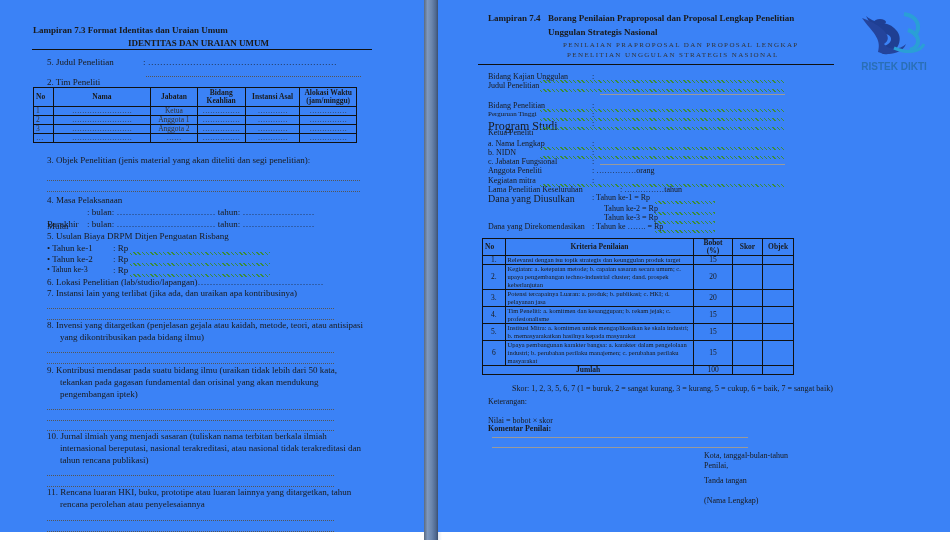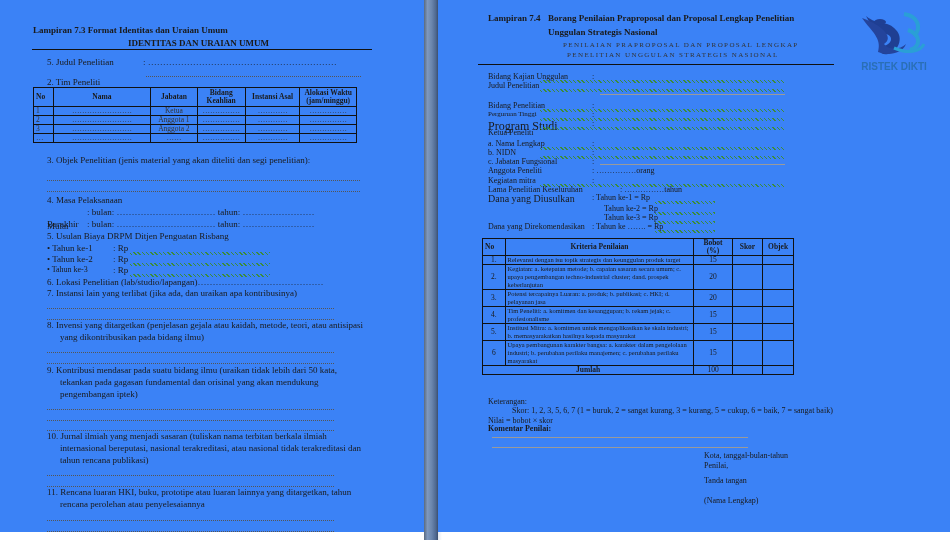--- a/index.html
+++ b/index.html
@@ -275,21 +275,21 @@
     <tr>
       <td colspan="2" class="c bold">Jumlah</td>
       <td class="c">100</td>
       <td></td>
       <td></td>
     </tr>
   </tfoot>
 </table>
 
 <div class="abs fs8" style="left:488px;top:397px;">Keterangan:</div>
-<div class="abs fs8" style="left:488px;top:406px;padding-left:24px;">Skor: 1, 2, 3, 5, 6, 7 (1 = buruk, 2 = sangat kurang, 3 = kurang, 5 = cukup, 6 = baik, 7 = sangat baik)</div>
+<div class="abs fs8" style="left:488px;top:384px;padding-left:24px;">Skor: 1, 2, 3, 5, 6, 7 (1 = buruk, 2 = sangat kurang, 3 = kurang, 5 = cukup, 6 = baik, 7 = sangat baik)</div>
 <div class="abs fs8" style="left:488px;top:416px;">Nilai = bobot × skor</div>
 <div class="abs fs8 bold" style="left:488px;top:424px;">Komentar Penilai:</div>
 <div class="gline" style="left:492px;top:437px;width:256px;"></div>
 <div class="gline" style="left:492px;top:447px;width:256px;"></div>
 
 <div class="abs fs8" style="left:704px;top:451px;">Kota, tanggal-bulan-tahun</div>
 <div class="abs fs8" style="left:704px;top:461px;">Penilai,</div>
 <div class="abs fs8" style="left:704px;top:476px;">Tanda tangan</div>
 <div class="abs fs8" style="left:704px;top:496px;">(Nama Lengkap)</div>
 

